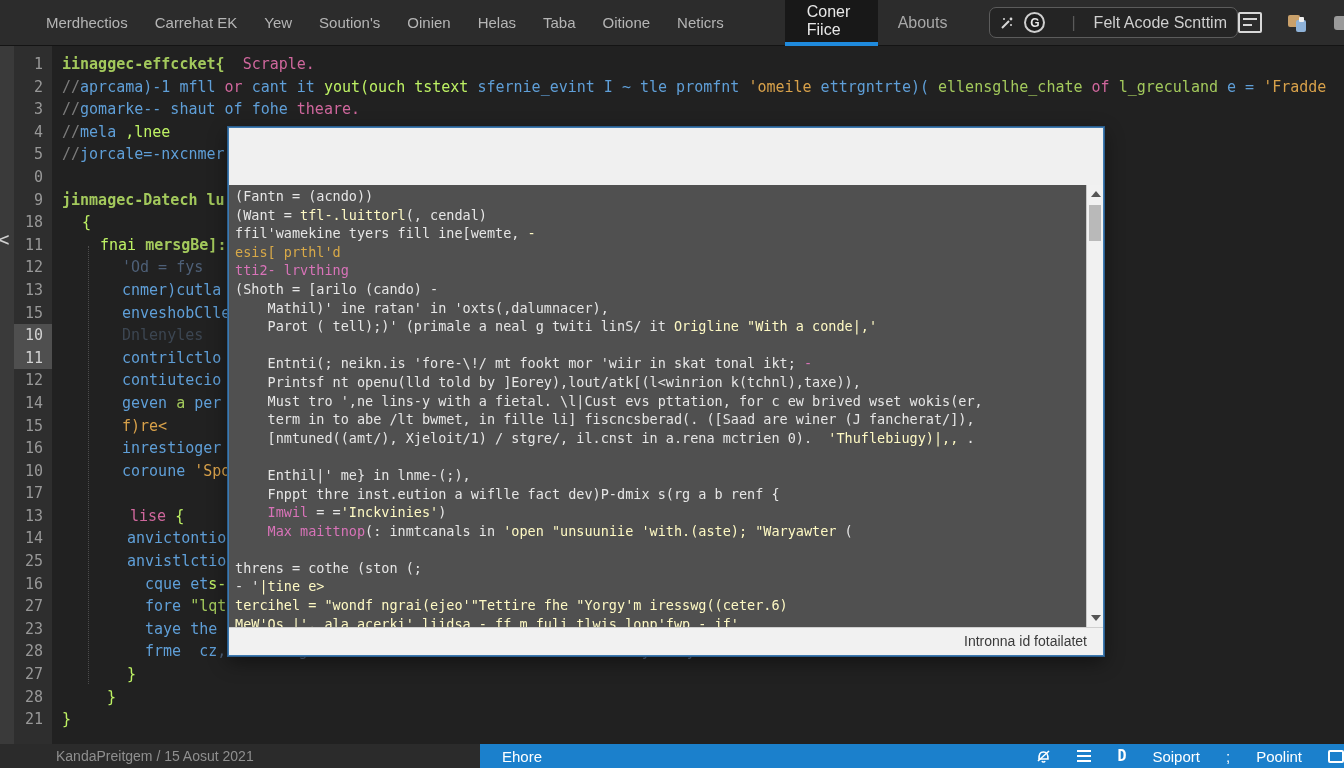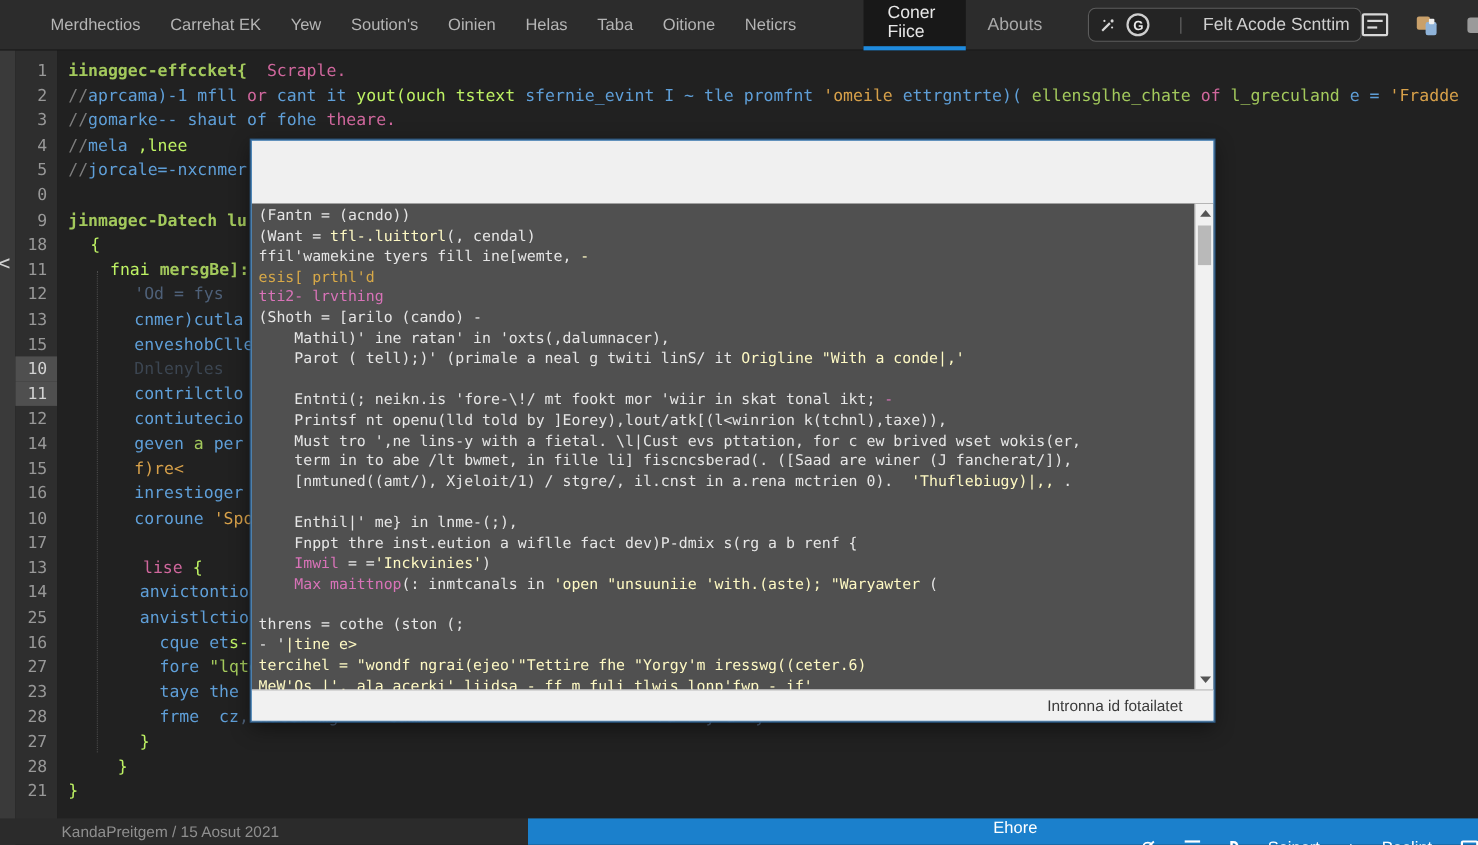--- a/index.html
+++ b/index.html
@@ -77,28 +77,28 @@
              border-left:1px solid #c8c8c8; }
   .sarrow-up { position:absolute; top:6px; left:4px; width:0; height:0;
                border-left:5px solid transparent; border-right:5px solid transparent;
                border-bottom:6px solid #555; }
   .sarrow-down { position:absolute; bottom:6px; left:4px; width:0; height:0;
                  border-left:5px solid transparent; border-right:5px solid transparent;
                  border-top:6px solid #555; }
   .sthumb { position:absolute; top:20px; left:2px; right:2px; height:36px; background:#b9b9b9; }
   .dstatus { position:absolute; left:0; bottom:0; right:0; height:28px; background:#f1f1f1;
              border-top:1px solid #cfcfcf; text-align:right; line-height:27px;
-             padding-right:28px; color:#3a3a3a; font-size:14px; }
+             padding-right:16px; color:#3a3a3a; font-size:14px; }
 
   
   .bottomleft { position:absolute; left:0; top:744px; width:480px; height:24px;
                 background:#2b2b2b; color:#8f8f8f; font-size:14px; line-height:24px;
                 padding-left:56px; white-space:nowrap; }
   .bluebar { position:absolute; left:480px; top:744px; width:864px; height:24px;
-             background:#1b80cc; display:flex; align-items:center; color:#fff;flex-direction:column; }
+             background:#1b80cc; display:flex; align-items:center; color:#fff; }
   .bb-app { margin-left:22px; font-size:15px; }
   .bb-right { margin-left:auto; display:flex; align-items:center; gap:26px;
               margin-right:6px; font-size:15px; }
   .hamb { display:flex; flex-direction:column; gap:3px; }
   .hamb i { width:14px; height:2px; background:#fff; }
   .dbadge { font-size:15px; font-weight:bold; font-family:"DejaVu Sans Mono", monospace; }
   .kbicon { width:16px; height:13px; border:2px solid #fff; border-radius:2px; margin-right:-6px; }
   svg .st { stroke:#d8d8d8; stroke-width:2; fill:none; }
   svg .stw { stroke:#fff; stroke-width:1.6; fill:none; }
 </style>

